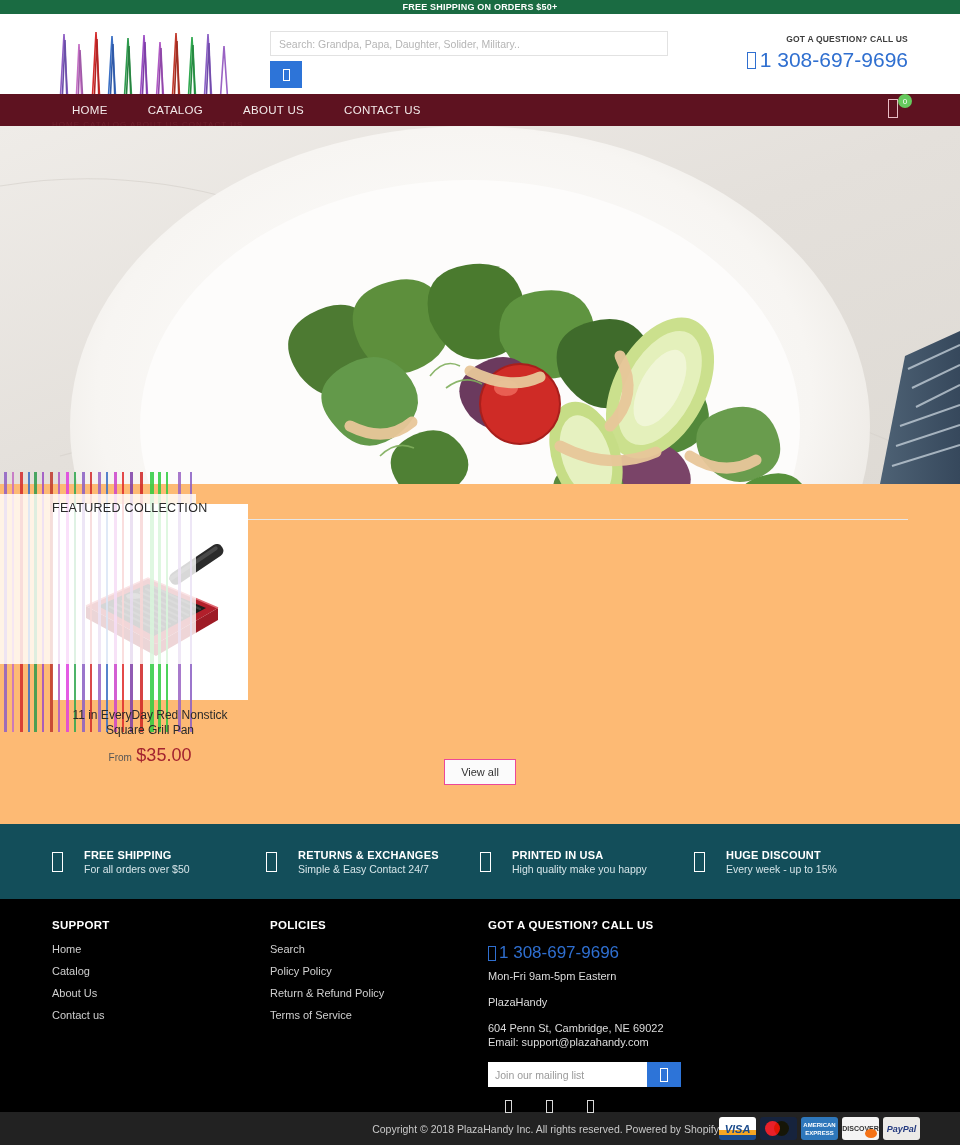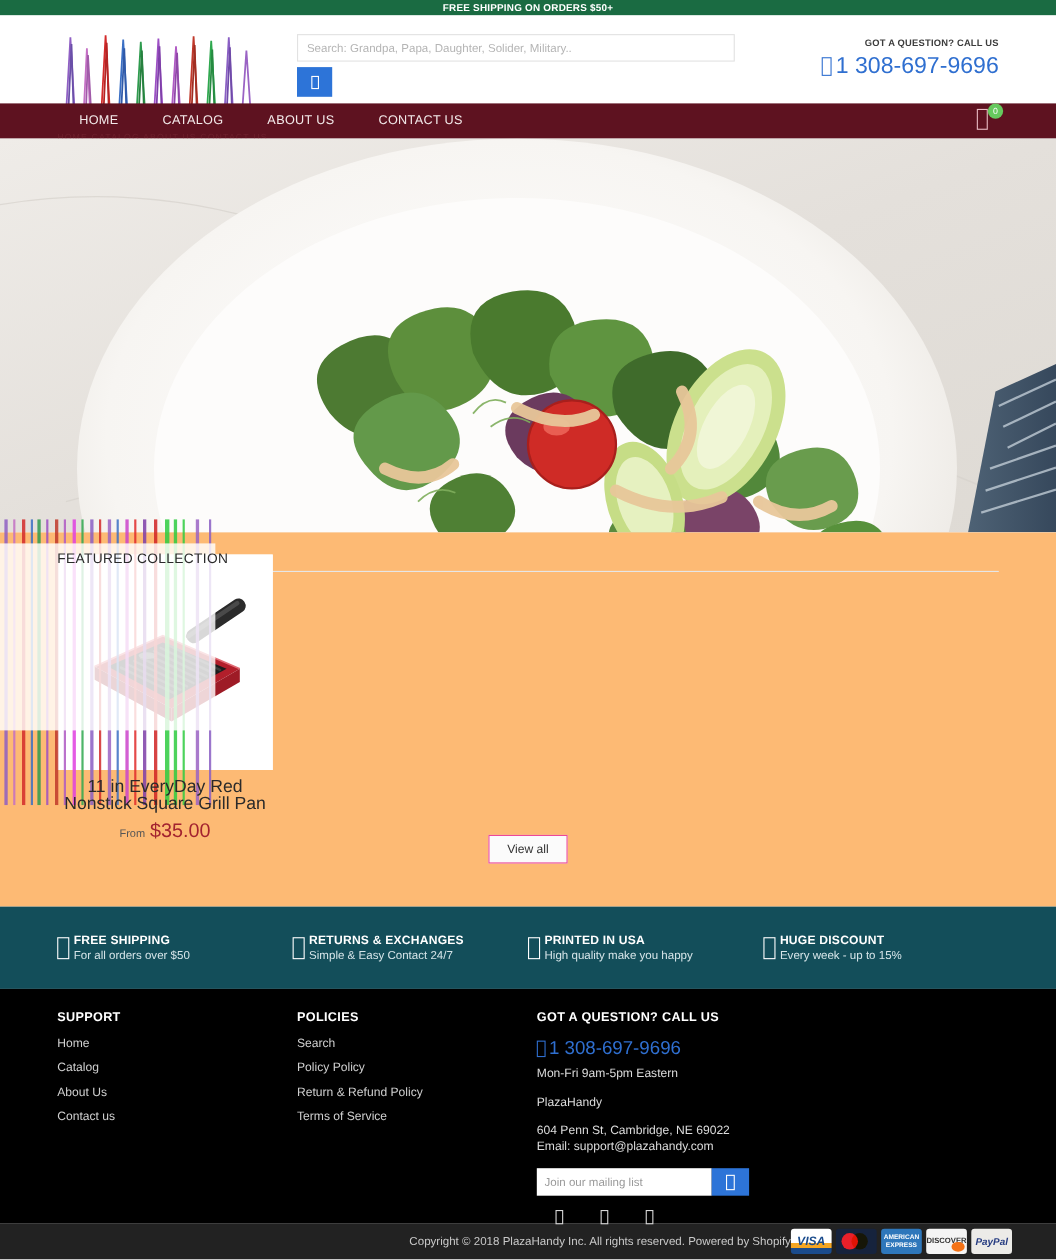--- a/index.html
+++ b/index.html
@@ -207,21 +207,21 @@
     width: 196px;
     text-align: center;
   }
   .product-img {
     width: 196px;
     height: 196px;
     position: relative;
     background: #fff;
   }
   .product-name {
-    font-size: 16px;
+    font-size: 12px;
     color: #2a2a2a;
     line-height: 15px;
     margin-top: 8px;
     position: relative;
     z-index: 3;
   }
   .product-price {
     margin-top: 7px;
     position: relative;
     z-index: 3;
@@ -256,21 +256,21 @@
   .features {
     background: #134e5a;
     height: 75px;
     display: flex;
     align-items: center;
     padding: 0 52px;
   }
   .feature {
     display: flex;
     align-items: center;
-    gap: 4px;
+    gap: 21px;
     width: 25%;
   }
   .feature .mglyph { width: 11px; height: 20px; color: #ffffff; flex: none; }
   .feature-title {
     color: #ffffff;
     font-size: 11px;
     font-weight: bold;
     letter-spacing: .2px;
   }
   .feature-sub {

